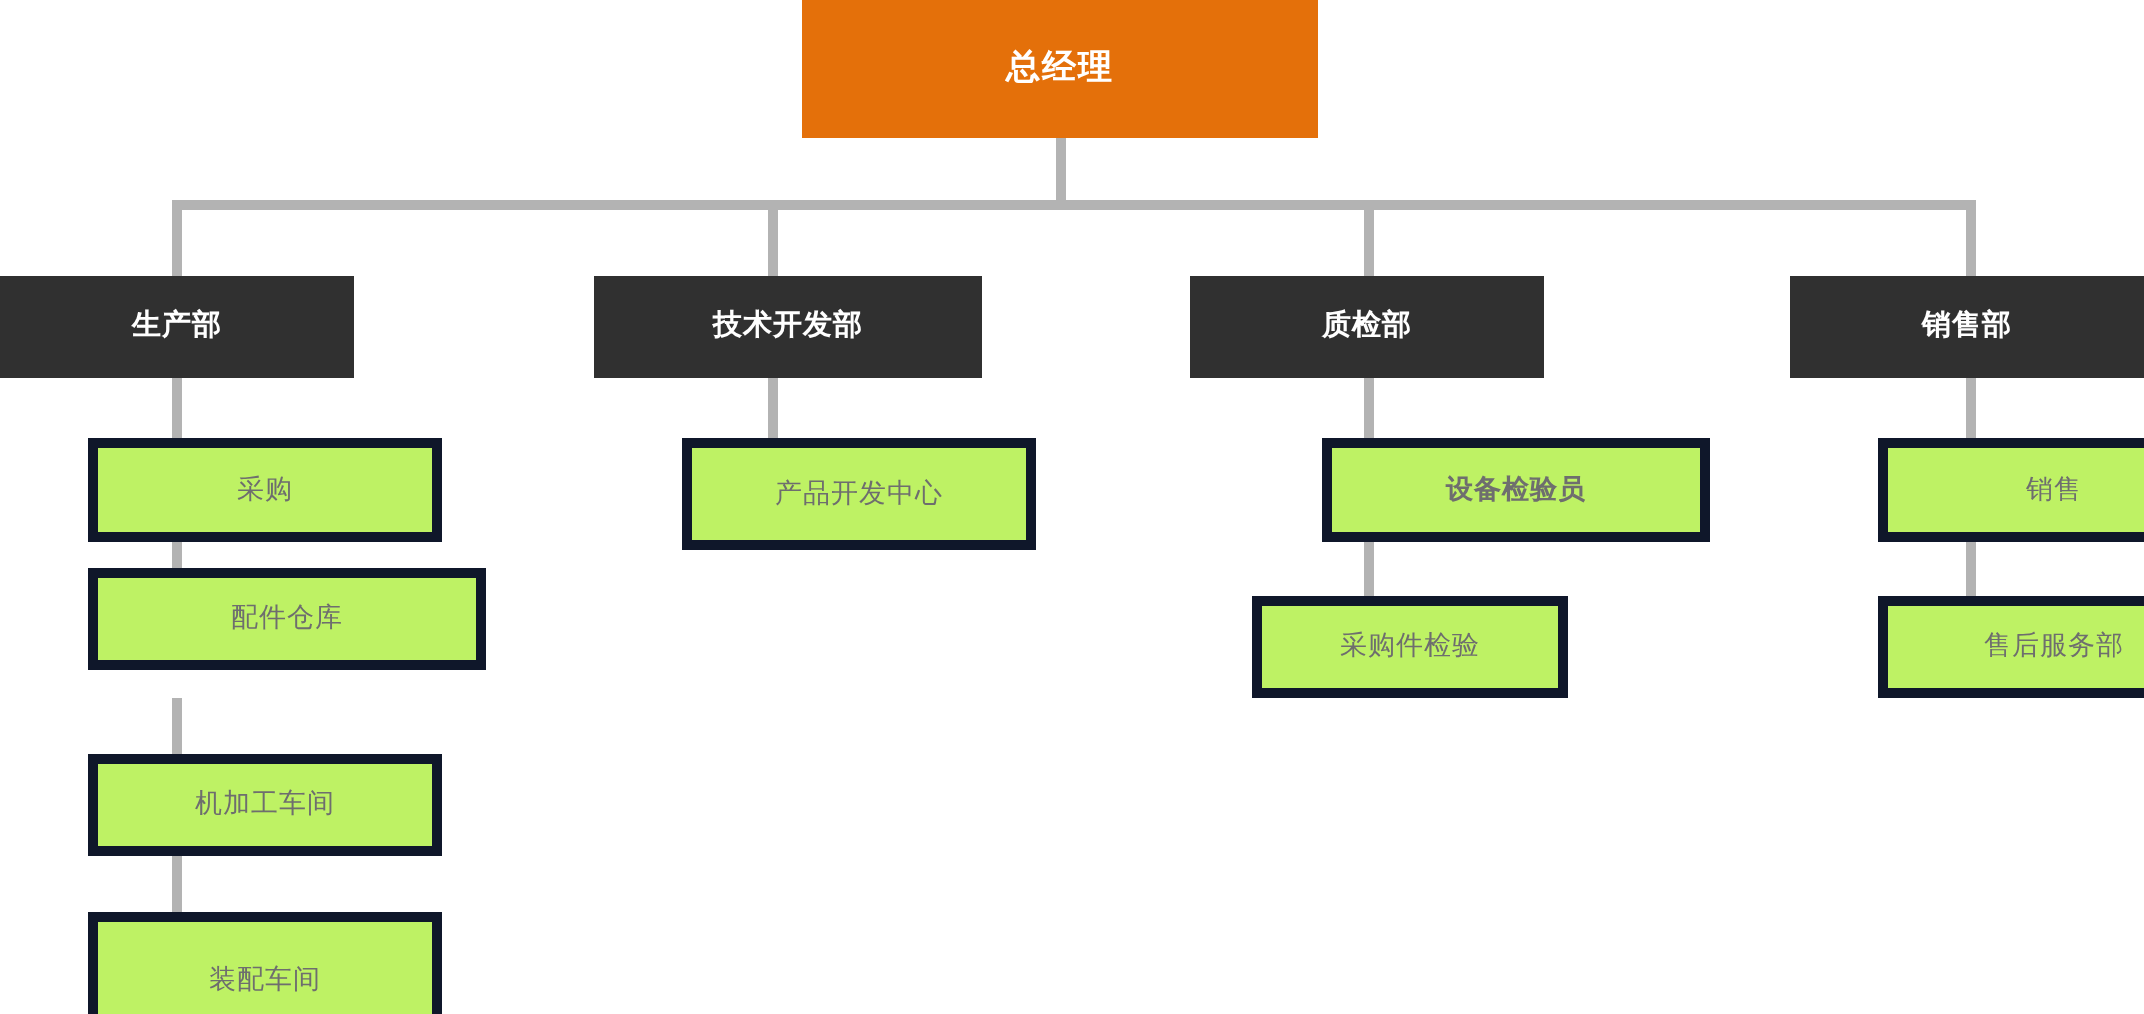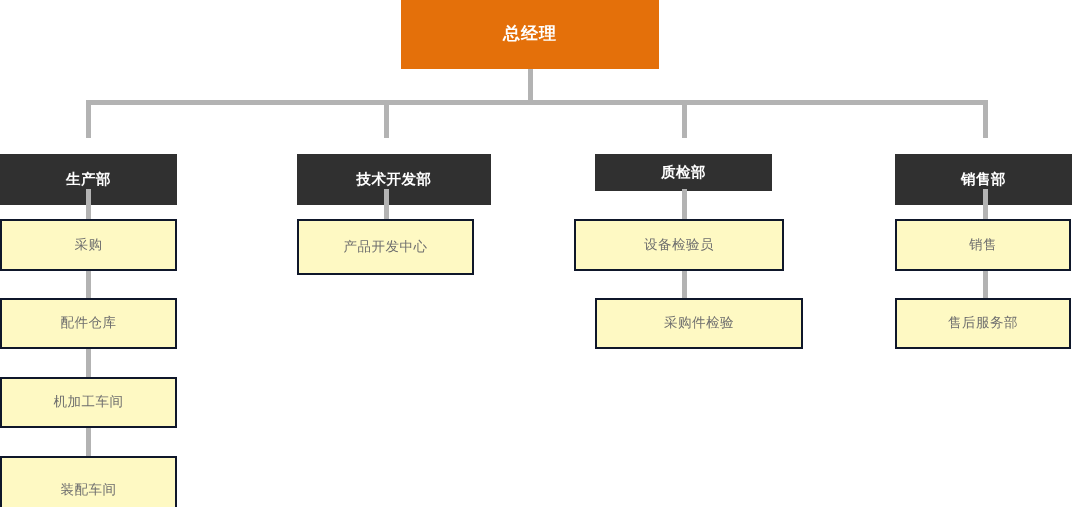--- a/index.html
+++ b/index.html
@@ -46,30 +46,30 @@
     font-weight: bold;
     letter-spacing: 1px;
   }
 
   .node-dept {
     background: #303030;
     color: #ffffff;
     font-size: 14.5px;
     font-weight: bold;
     letter-spacing: 0.5px;
-    margin-top: 16px;
   }
 
   .node-sub {
-    background: #fef9c3;
+    background: #bef264;
     color: #6e6e6e;
     font-size: 13.5px;
     font-weight: normal;
-    border: 2px solid #0f172a;
+    border: 5px solid #0f172a;
     letter-spacing: 0.5px;
+    margin-left: 44px;
   }
 </style>
 </head>
 <body>
 
 <div id="org-chart">
 
   <div class="node node-root" style="left:401px; top:0px; width:258px; height:69px;">
     <span>总经理</span>
   </div>
@@ -86,21 +86,21 @@
   <div class="node node-dept" style="left:0px; top:138px; width:177px; height:51px;">
     <span>生产部</span>
   </div>
 
   <div class="conn conn-v" style="left:86px; top:189px; height:30px;"></div>
   <div class="node node-sub" style="left:0px; top:219px; width:177px; height:52px;">
     <span>采购</span>
   </div>
 
   <div class="conn conn-v" style="left:86px; top:271px; height:27px;"></div>
-  <div class="node node-sub" style="left:0px; top:298px; width:177px; height:51px;">
+  <div class="node node-sub" style="left:0px; top:284px; width:199px; height:51px;">
     <span>配件仓库</span>
   </div>
 
   <div class="conn conn-v" style="left:86px; top:349px; height:28px;"></div>
   <div class="node node-sub" style="left:0px; top:377px; width:177px; height:51px;">
     <span>机加工车间</span>
   </div>
 
   <div class="conn conn-v" style="left:86px; top:428px; height:28px;"></div>
   <div class="node node-sub" style="left:0px; top:456px; width:177px; height:69px;">
@@ -109,31 +109,31 @@
 
   <div class="node node-dept" style="left:297px; top:138px; width:194px; height:51px;">
     <span>技术开发部</span>
   </div>
 
   <div class="conn conn-v" style="left:384px; top:189px; height:30px;"></div>
   <div class="node node-sub" style="left:297px; top:219px; width:177px; height:56px;">
     <span>产品开发中心</span>
   </div>
 
-  <div class="node node-dept" style="left:595px; top:138px; width:177px; height:37px;">
+  <div class="node node-dept" style="left:595px; top:138px; width:177px; height:51px;">
     <span>质检部</span>
   </div>
 
   <div class="conn conn-v" style="left:682px; top:189px; height:30px;"></div>
-  <div class="node node-sub" style="left:574px; top:219px; width:210px; height:52px;">
+  <div class="node node-sub" style="left:617px; top:219px; width:194px; height:52px;font-weight:bold;">
     <span>设备检验员</span>
   </div>
 
   <div class="conn conn-v" style="left:682px; top:271px; height:27px;"></div>
-  <div class="node node-sub" style="left:595px; top:298px; width:208px; height:51px;">
+  <div class="node node-sub" style="left:582px; top:298px; width:158px; height:51px;">
     <span>采购件检验</span>
   </div>
 
   <div class="node node-dept" style="left:895px; top:138px; width:177px; height:51px;">
     <span>销售部</span>
   </div>
 
   <div class="conn conn-v" style="left:983px; top:189px; height:30px;"></div>
   <div class="node node-sub" style="left:895px; top:219px; width:176px; height:52px;">
     <span>销售</span>

